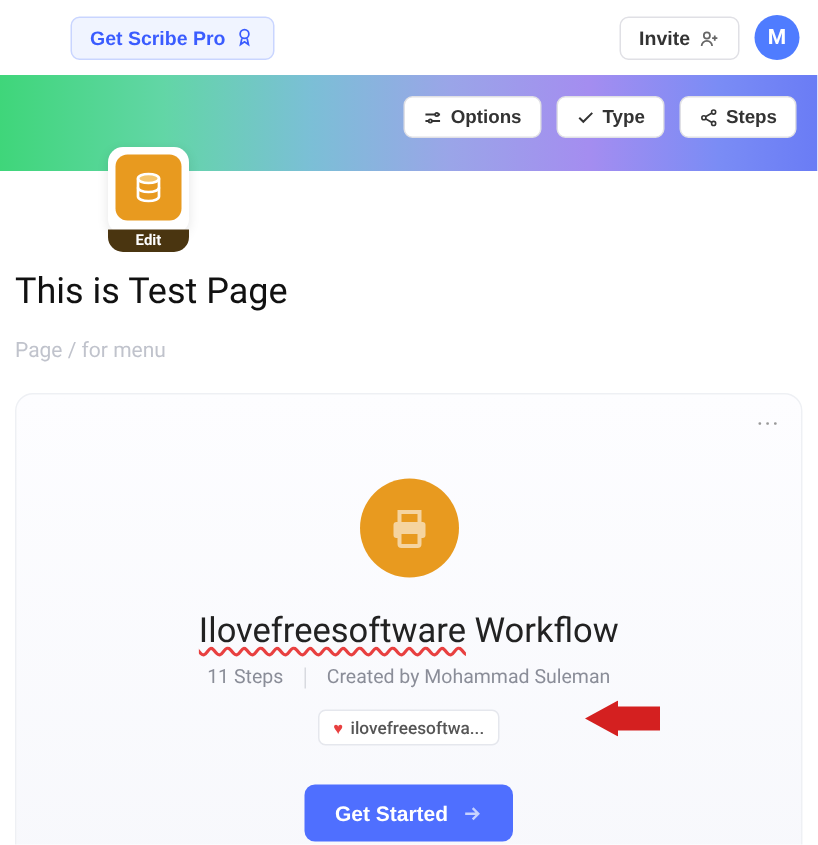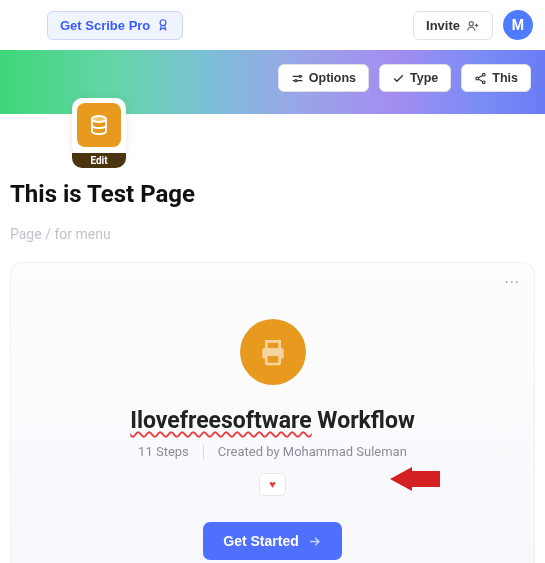--- a/index.html
+++ b/index.html
@@ -17,30 +17,30 @@
 .banner-actions { position: absolute; right: 14px; top: 14px; display: flex; gap: 10px; }
 .white-btn { display: inline-flex; align-items: center; gap: 5px; border: 1px solid #e0e0e5; background: #fff; color: #333; font-weight: 600; font-size: 12.5px; padding: 6px 12px; border-radius: 6px; cursor: pointer; }
 
 .doc-icon-wrap { position: absolute; left: 72px; top: 48px; }
 .doc-icon-bg { width: 54px; height: 58px; background: #fff; border-radius: 10px; padding: 5px; box-shadow: 0 2px 8px rgba(0,0,0,0.1); }
 .doc-icon { width: 44px; height: 44px; background: #e89a1f; border-radius: 8px; display: flex; align-items: center; justify-content: center; }
 .doc-icon svg { width: 24px; height: 24px; }
 .edit-label { background: #4a3510; color: #fff; font-size: 10px; font-weight: 700; text-align: center; padding: 2px 0; border-radius: 0 0 10px 10px; margin-top: -3px; }
 
 .content { padding: 60px 10px 0 10px; position: relative; }
-.page-title { font-size: 24px; font-weight: 700; color: #111; margin-bottom: 18px; margin-top: 6px; }
+.page-title { font-size: 24px; font-weight: 400; color: #111; margin-bottom: 18px; margin-top: 6px; }
 .menu-hint { color: #c0c3cc; font-size: 14px; margin-bottom: 20px; }
 
 .card { border: 1px solid #eef0f4; border-radius: 12px; padding: 56px 20px 24px 20px; position: relative; text-align: center; background: linear-gradient(180deg, #fdfdff 0%, #f7f8fc 100%); }
 .card-menu { position: absolute; top: 10px; right: 14px; color: #999; font-size: 16px; letter-spacing: 1px; cursor: pointer; }
 
 .circle-icon { width: 66px; height: 66px; border-radius: 50%; background: #e89a1f; margin: 0 auto 22px auto; display: flex; align-items: center; justify-content: center; }
 .circle-icon svg { width: 32px; height: 32px; }
 
-.workflow-title { font-size: 23px; font-weight: 700; color: #222; margin-bottom: 10px; }
+.workflow-title { font-size: 23px; font-weight: 400; color: #222; margin-bottom: 10px; }
 .spellcheck { text-decoration: underline wavy #e84040 1.5px; text-underline-offset: 3px; }
 
 .meta { color: #8a8d98; font-size: 13px; display: flex; align-items: center; justify-content: center; gap: 14px; margin-bottom: 14px; }
 .meta-sep { width: 1px; height: 14px; background: #d8dae0; }
 
 .tag-row { display: flex; align-items: center; justify-content: center; position: relative; margin-bottom: 26px; }
 .tag-chip { display: inline-flex; align-items: center; gap: 5px; border: 1px solid #e5e7ed; background: #fff; padding: 4px 9px; border-radius: 5px; font-size: 11.5px; color: #555; font-weight: 500; }
 .heart { color: #e84040; font-size: 11px; }
 .arrow-annotation { position: absolute; right: 74px; top: -6px; }
 
@@ -88,21 +88,21 @@
         </svg>
       <span>Type</span>
     </button>
     <button class="white-btn">
       <svg width="13" height="13" viewBox="0 0 24 24" fill="none" stroke="#333" stroke-width="2">
           <circle cx="18" cy="5" r="2.5"></circle>
           <circle cx="6" cy="12" r="2.5"></circle>
           <circle cx="18" cy="19" r="2.5"></circle>
           <path d="M8.5 10.5l7-4M8.5 13.5l7 4"></path>
         </svg>
-      <span>This</span>
+      <span>Steps</span>
     </button>
   </div>
 
   <div class="doc-icon-wrap">
     <div class="doc-icon-bg">
       <div class="doc-icon">
         <svg viewBox="0 0 24 24" fill="none" stroke="#fff" stroke-width="1.8">
             <ellipse cx="12" cy="6" rx="7" ry="3" fill="#f5c66e" stroke="#fff"></ellipse>
             <path d="M5 6v6c0 1.7 3.1 3 7 3s7-1.3 7-3V6"></path>
             <path d="M5 12v6c0 1.7 3.1 3 7 3s7-1.3 7-3v-6"></path>
@@ -134,20 +134,21 @@
 
     <div class="meta">
       <span>11 Steps</span>
       <span class="meta-sep"></span>
       <span>Created by Mohammad Suleman</span>
     </div>
 
     <div class="tag-row">
       <div class="tag-chip">
         <span class="heart">♥</span>
+        <span>ilovefreesoftwa...</span>
       </div>
       <svg class="arrow-annotation" width="50" height="24" viewBox="0 0 50 24">
         <path d="M50 4 L50 20 L22 20 L22 24 L0 12 L22 0 L22 4 Z" fill="#d42020"></path>
       </svg>
     </div>
 
     <button class="start-btn">
       <span>Get Started</span>
       <svg width="15" height="15" viewBox="0 0 24 24" fill="none" stroke="#c7d2ff" stroke-width="2.5">
           <path d="M5 12h14M13 6l6 6-6 6"></path>

